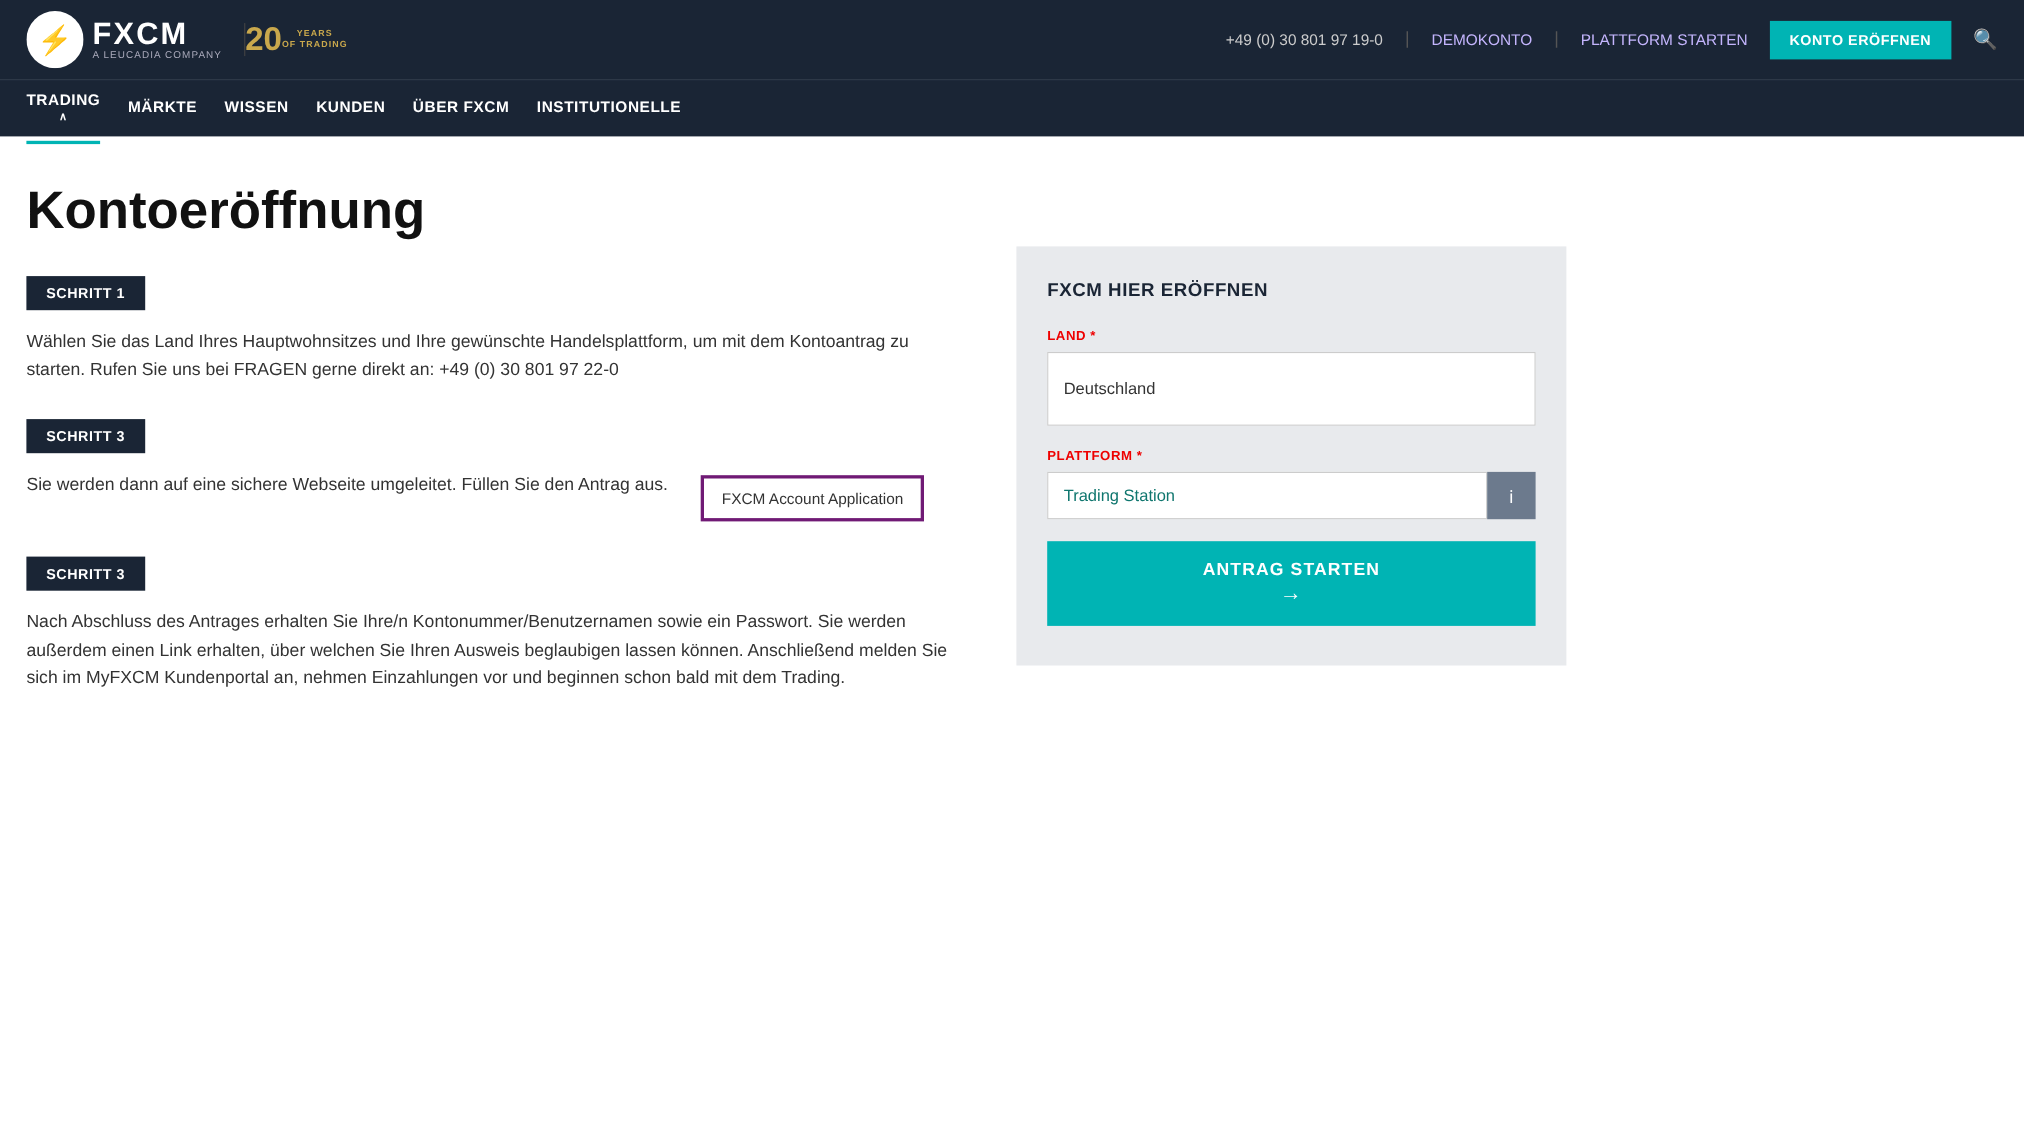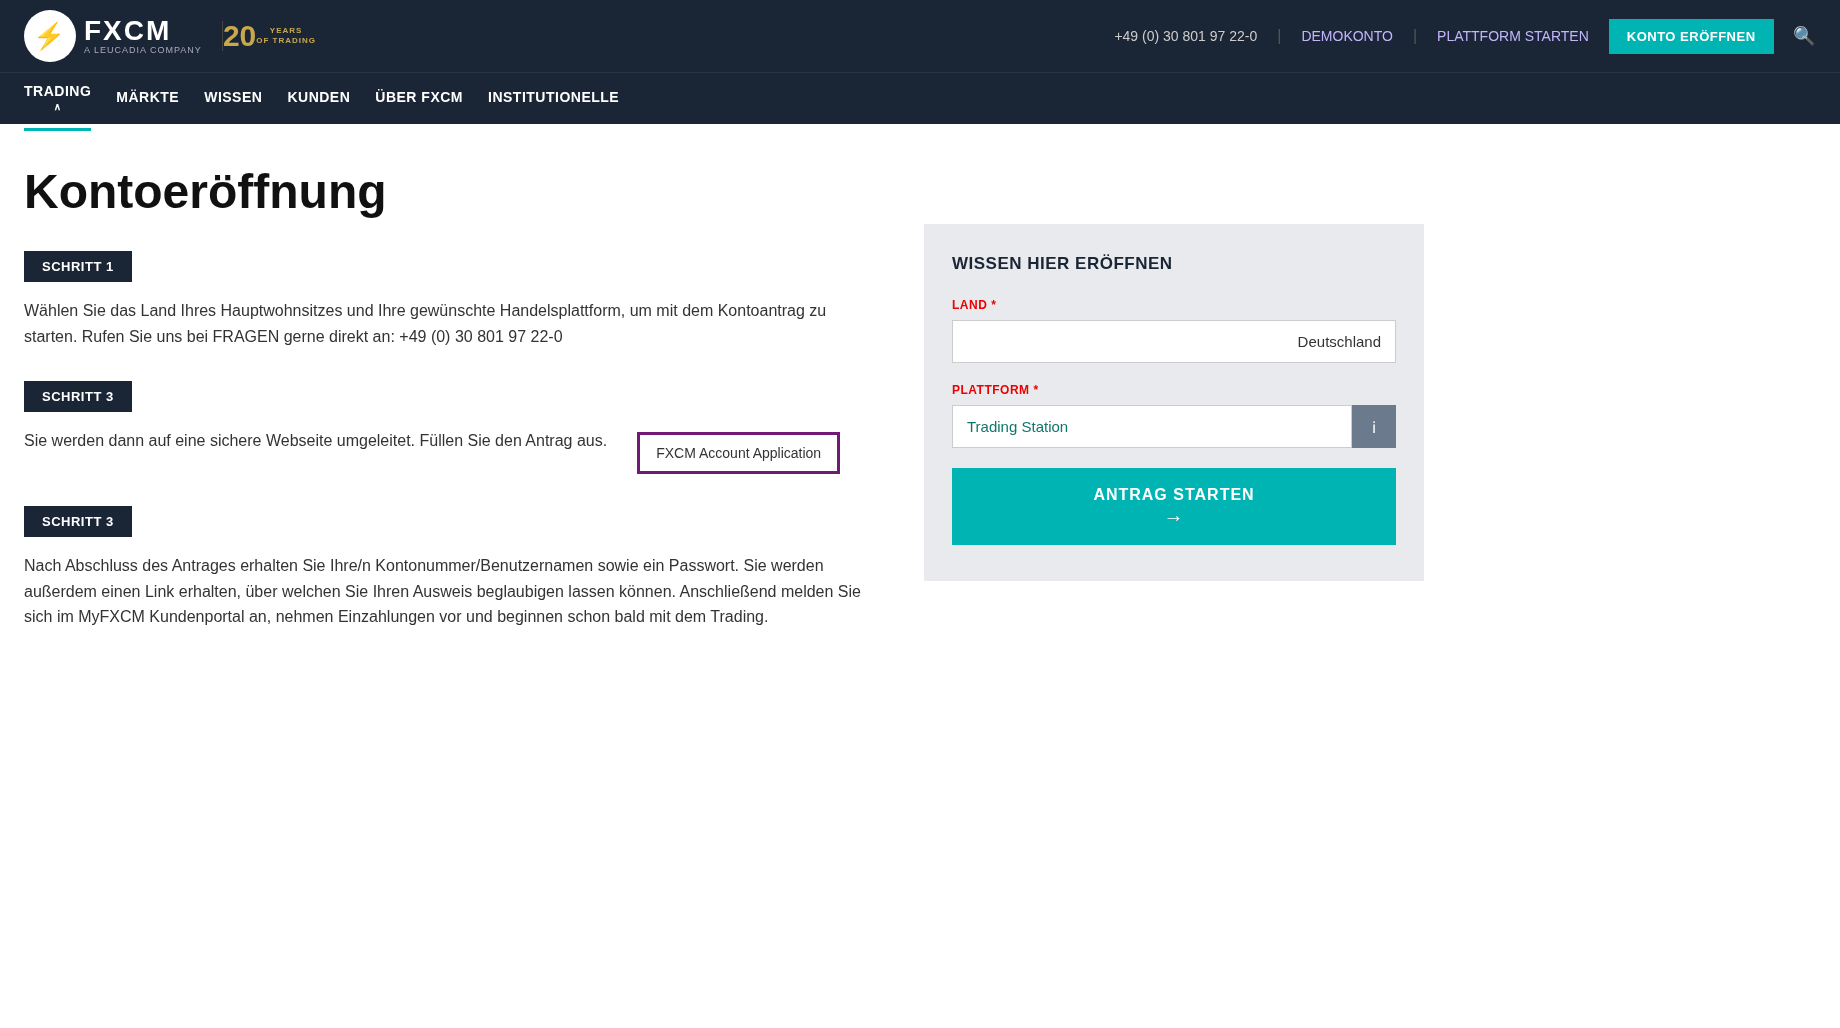--- a/index.html
+++ b/index.html
@@ -210,27 +210,26 @@
       display: block;
     }
     .form-label span {
       color: #e00;
     }
     .form-group {
       margin-bottom: 20px;
     }
     .form-input {
       width: 100%;
-      padding: 12px 14px;
+      padding: 24px 14px;
       font-size: 15px;
       border: 1px solid #ccc;
       background: #fff;
       color: #333;
       outline: none;
-      text-align: right;
     }
     .platform-row {
       display: flex;
       gap: 0;
     }
     .platform-input {
       flex: 1;
       padding: 12px 14px;
       font-size: 15px;
       border: 1px solid #ccc;
@@ -285,21 +284,21 @@
         <span class="logo-sub">A LEUCADIA COMPANY</span>
       </div>
     </div>
     <div class="logo-years">
       <span class="years-number">20</span>
       <span class="years-label" style="white-space:pre;text-align:center;line-height:1.2;font-size:8px;">YEARS<br>OF TRADING</span>
     </div>
   </div>
 
   <div class="header-right">
-    <span class="header-phone">+49 (0) 30 801 97 22-0</span>
+    <span class="header-phone">+49 (0) 30 801 97 19-0</span>
     <span class="header-sep">|</span>
     <a class="header-link">DEMOKONTO</a>
     <span class="header-sep">|</span>
     <a class="header-link">PLATTFORM STARTEN</a>
     <button class="btn-konto">KONTO ERÖFFNEN</button>
     <div class="search-icon-wrap">🔍</div>
   </div>
 </div>
 
 <nav class="nav-bar">
@@ -343,21 +342,21 @@
       </div>
     </div>
 
     <div class="step-section">
       <div class="step-badge">SCHRITT 3</div>
       <p class="step-text">Nach Abschluss des Antrages erhalten Sie Ihre/n Kontonummer/Benutzernamen sowie ein Passwort. Sie werden außerdem einen Link erhalten, über welchen Sie Ihren Ausweis beglaubigen lassen können. Anschließend melden Sie sich im MyFXCM Kundenportal an, nehmen Einzahlungen vor und beginnen schon bald mit dem Trading.</p>
     </div>
   </div>
 
   <div class="form-panel">
-    <div class="form-title">WISSEN HIER ERÖFFNEN</div>
+    <div class="form-title">FXCM HIER ERÖFFNEN</div>
 
     <div class="form-group">
       <label class="form-label">
         <span>LAND</span> <span>*</span>
       </label>
       <input class="form-input" type="text" value="Deutschland" style="">
     </div>
 
     <div class="form-group">
       <label class="form-label">

